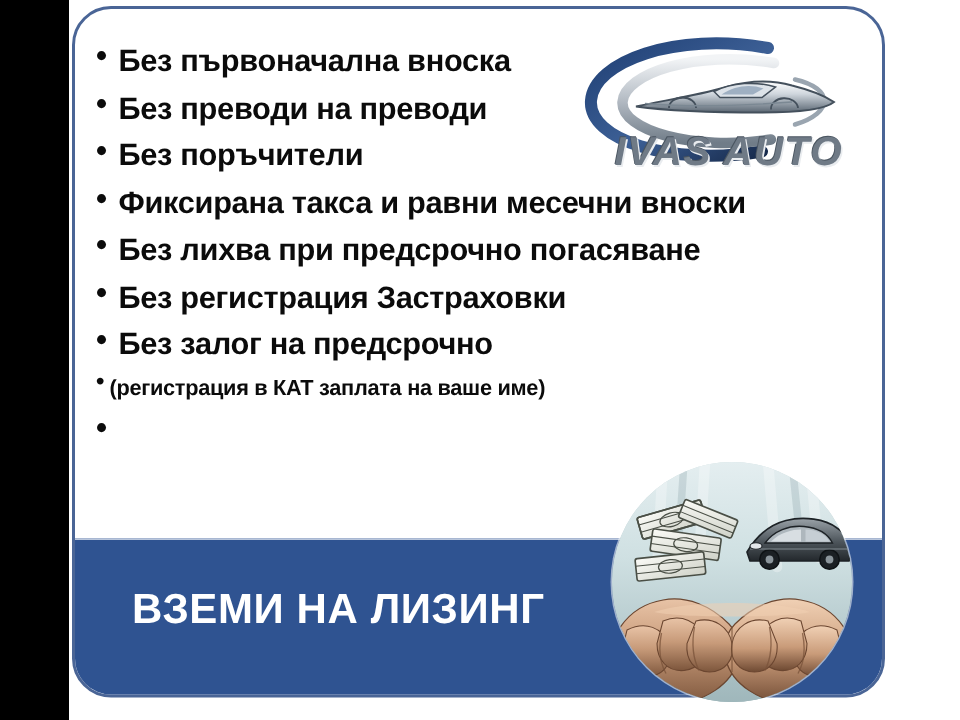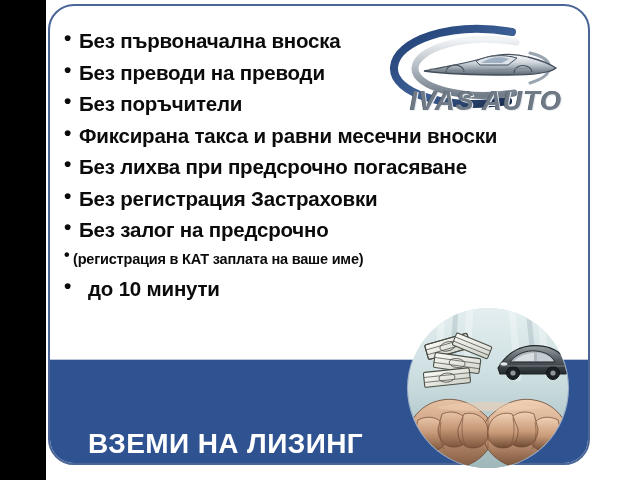--- a/index.html
+++ b/index.html
@@ -117,21 +117,20 @@
   }
   #cta-text {
     position: absolute;
     left: 38px;
     top: 30px;
     color: #ffffff;
     font-size: 28px;
     font-weight: bold;
     letter-spacing: 0.4px;
     white-space: nowrap;
-    margin-top: 38px;
   }
   
   #hands-photo {
     position: absolute;
     left: 408px;
     top: 308px;
     width: 160px;
     height: 160px;
     border-radius: 50%;
     overflow: hidden;
@@ -187,21 +186,20 @@
       </li>
 
       <li class="bullet-row size-sm">
         <span class="bullet-dot">•</span>
         <span class="bullet-text">(регистрация в КАТ заплата на ваше име)</span>
       </li>
 
       <li class="bullet-row size-lg">
         <span class="bullet-dot">•</span>
         <span class="bullet-text">
-          <span class="wrap-2nd">до 10 минути</span>
         </span>
       </li>
 
     </ul>
 
     <div id="logo">
       <svg width="188" height="86" viewBox="0 0 188 86">
         <defs>
           <linearGradient id="gSil" x1="0" y1="0" x2="0" y2="1">
             <stop offset="0%" stop-color="#f2f4f6"></stop>

